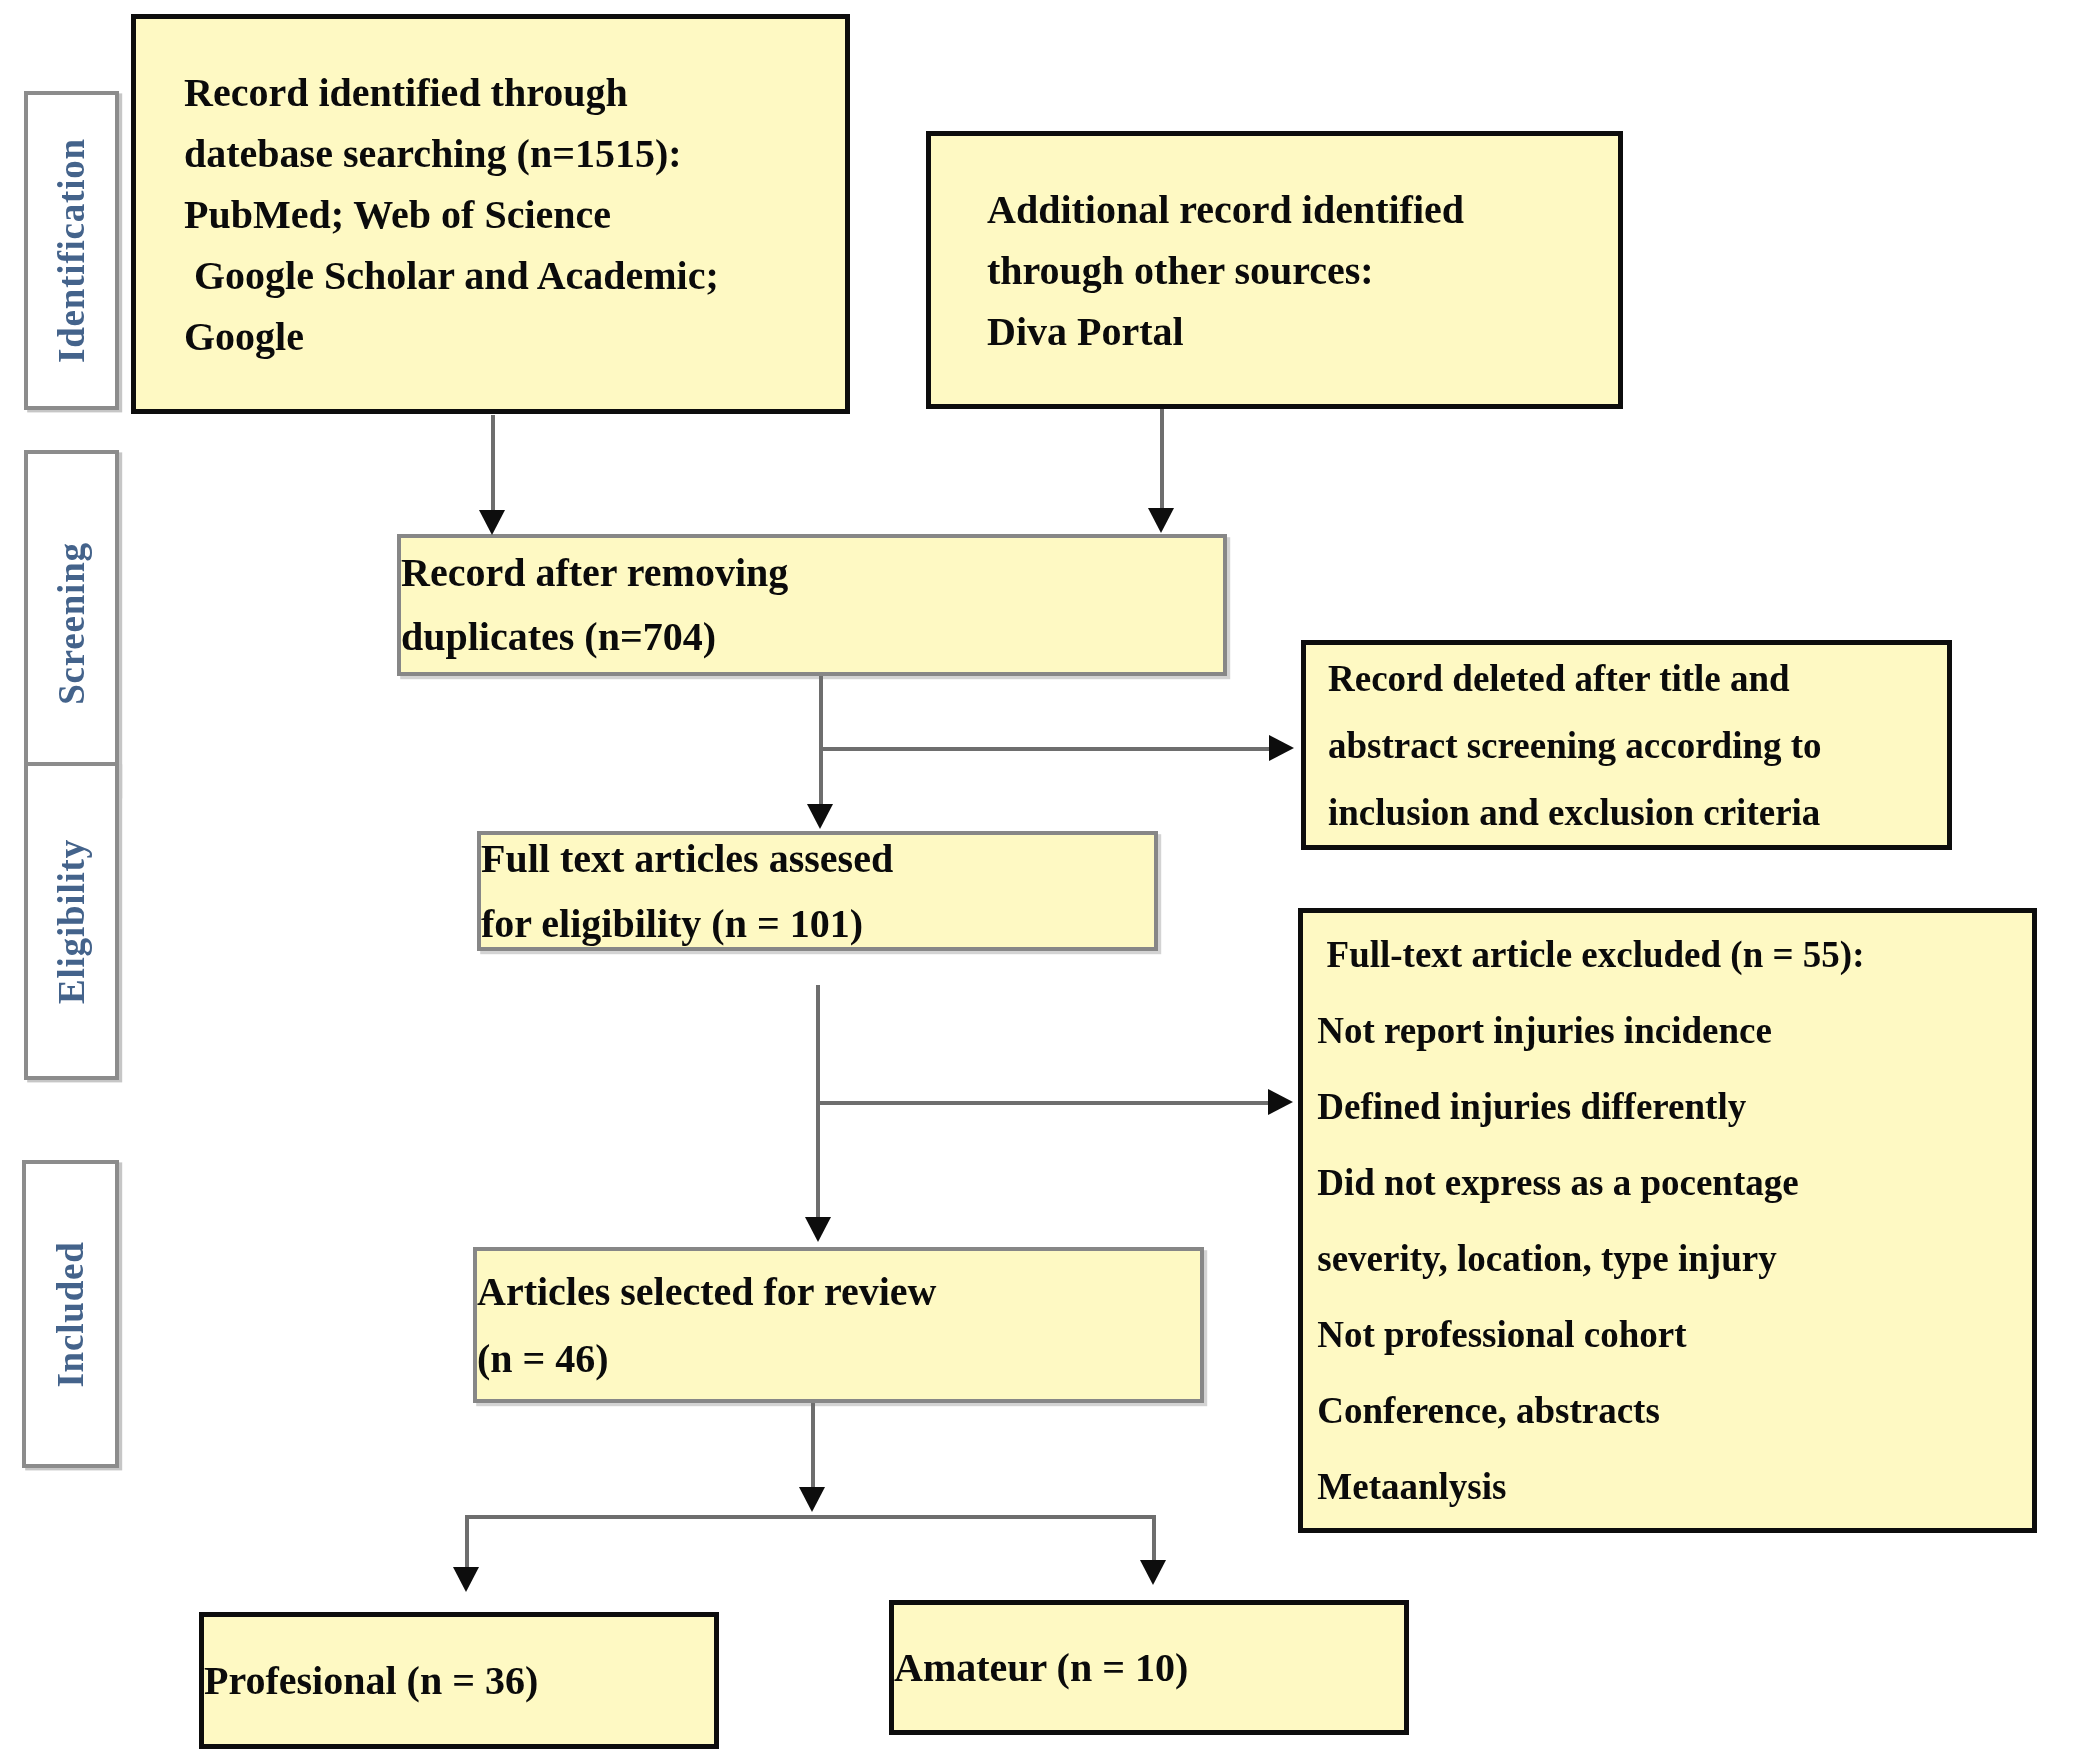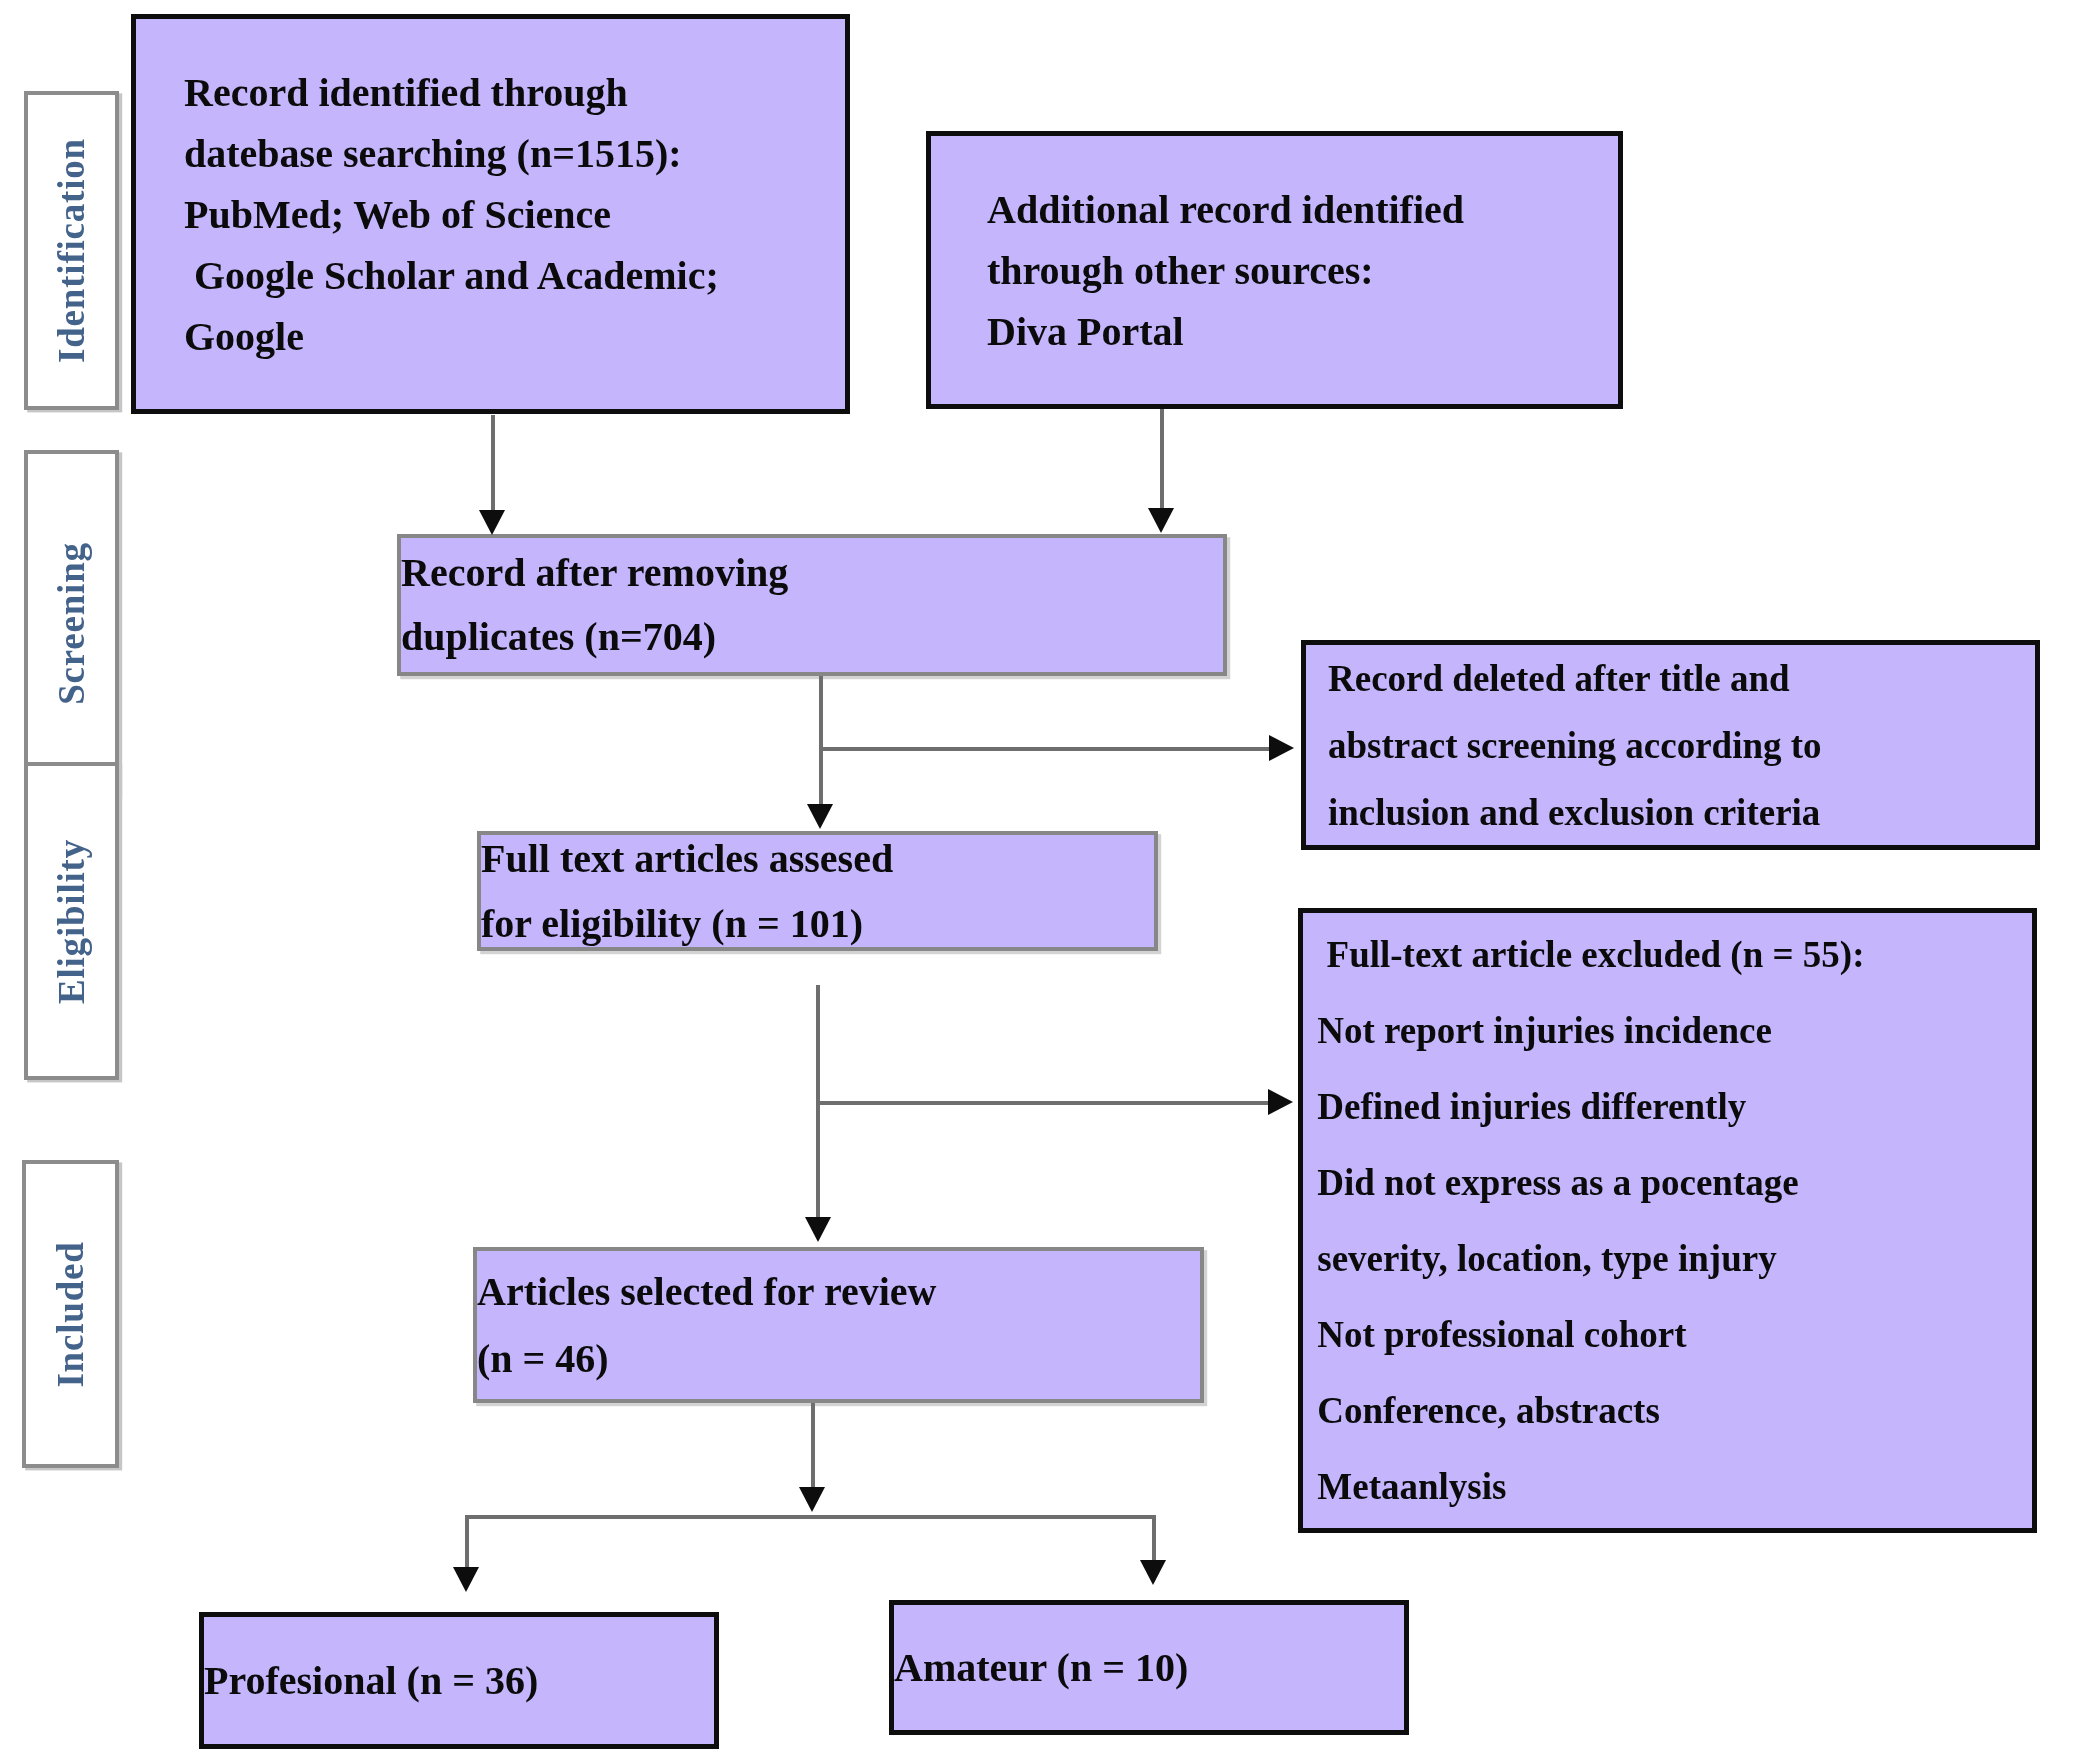--- a/index.html
+++ b/index.html
@@ -7,21 +7,21 @@
     position:relative;
     width:2097px; height:1756px;
     background:var(--background,#ffffff);
     font-family:"Liberation Serif","DejaVu Serif",serif;
     overflow:hidden;
   }
 
   
   .fbox {
     position:absolute;
-    background:#c4b5fd;
+    background:#fef9c3;
     display:flex; flex-direction:column; justify-content:center;
     font-weight:bold;
     color:var(--text,#0b0b0b);
     box-sizing:border-box;
   }
   .b-black { border:5.6px solid var(--box-border-black,#0d0d0d); }
   .b-gray  { border:4.8px solid var(--box-border-gray,#878787);
              box-shadow:3.2px 3.2px 0 rgba(128,128,128,0.35); }
   .t-left   { align-items:flex-start; text-align:left; }
   .t-center { align-items:flex-start; text-align:center;font-family:Liberation Serif, serif; }
@@ -91,21 +91,21 @@
     <div class="tline">Additional record identified</div>
     <div class="tline">through other sources:</div>
     <div class="tline">Diva Portal</div>
   </div>
 
   <div class="fbox b-gray t-center" style="left:397px;top:534px;width:830px;height:142px;font-size:40px;line-height:64px;">
     <div class="tline">Record after removing</div>
     <div class="tline">duplicates (n=704)</div>
   </div>
 
-  <div class="fbox b-black t-left" style="left:1301px;top:640px;width:739px;height:210px;font-size:37px;line-height:67px;padding-left:22px;">
+  <div class="fbox b-black t-left" style="left:1301px;top:640px;width:651px;height:210px;font-size:37px;line-height:67px;padding-left:22px;">
     <div class="tline">Record deleted after title and</div>
     <div class="tline">abstract screening according to</div>
     <div class="tline">inclusion and exclusion criteria</div>
   </div>
 
   <div class="fbox b-gray t-center" style="left:477px;top:831px;width:681px;height:120px;font-size:40px;line-height:65px;">
     <div class="tline">Full text articles assesed</div>
     <div class="tline">for eligibility (n = 101)</div>
   </div>
 

